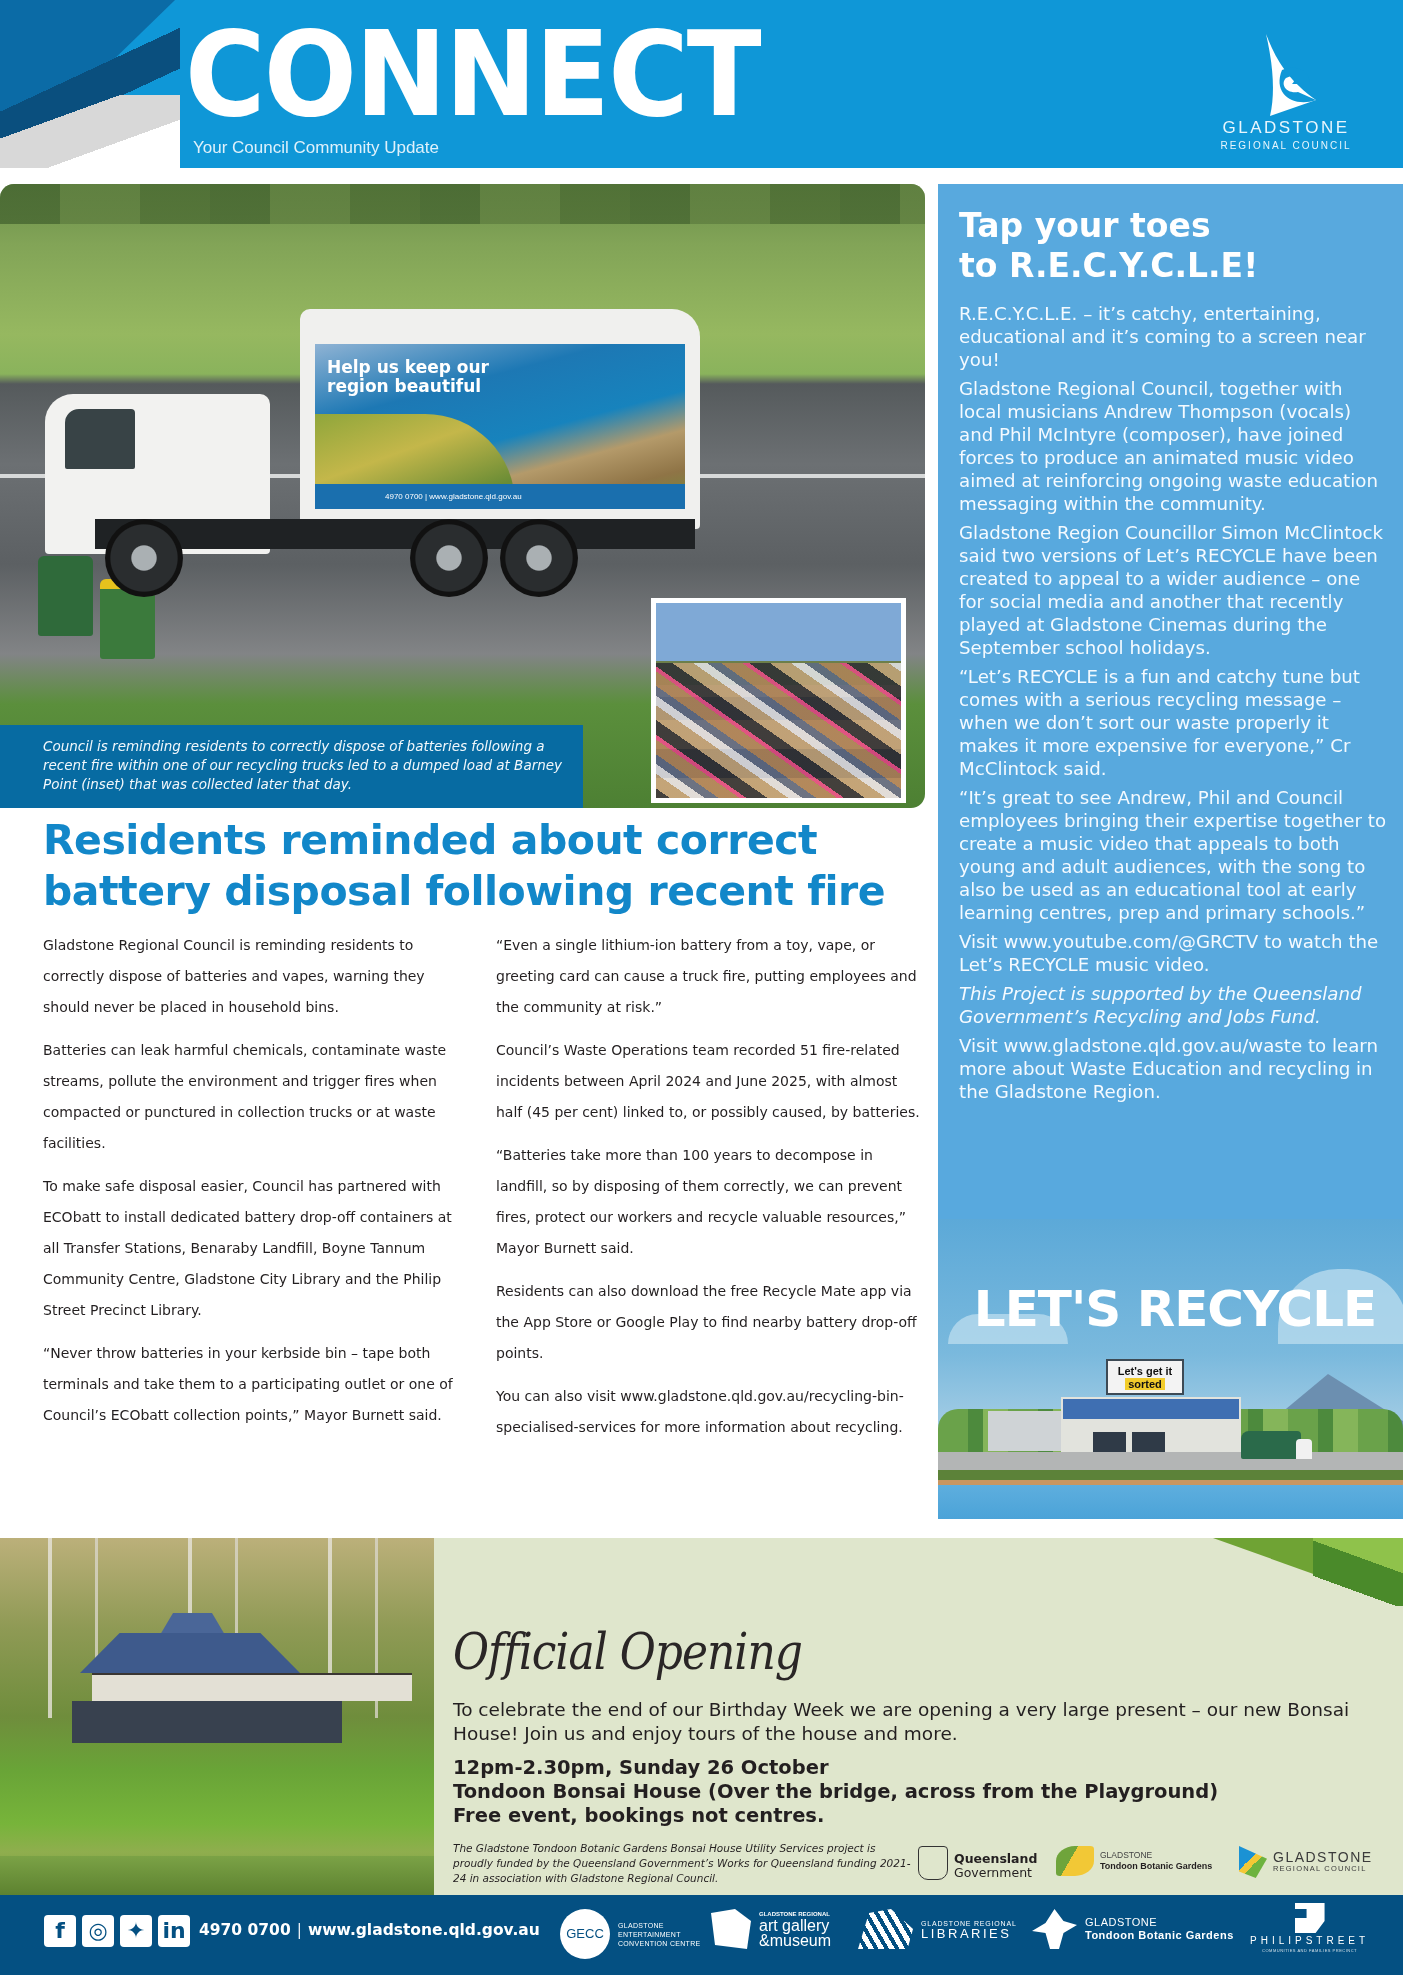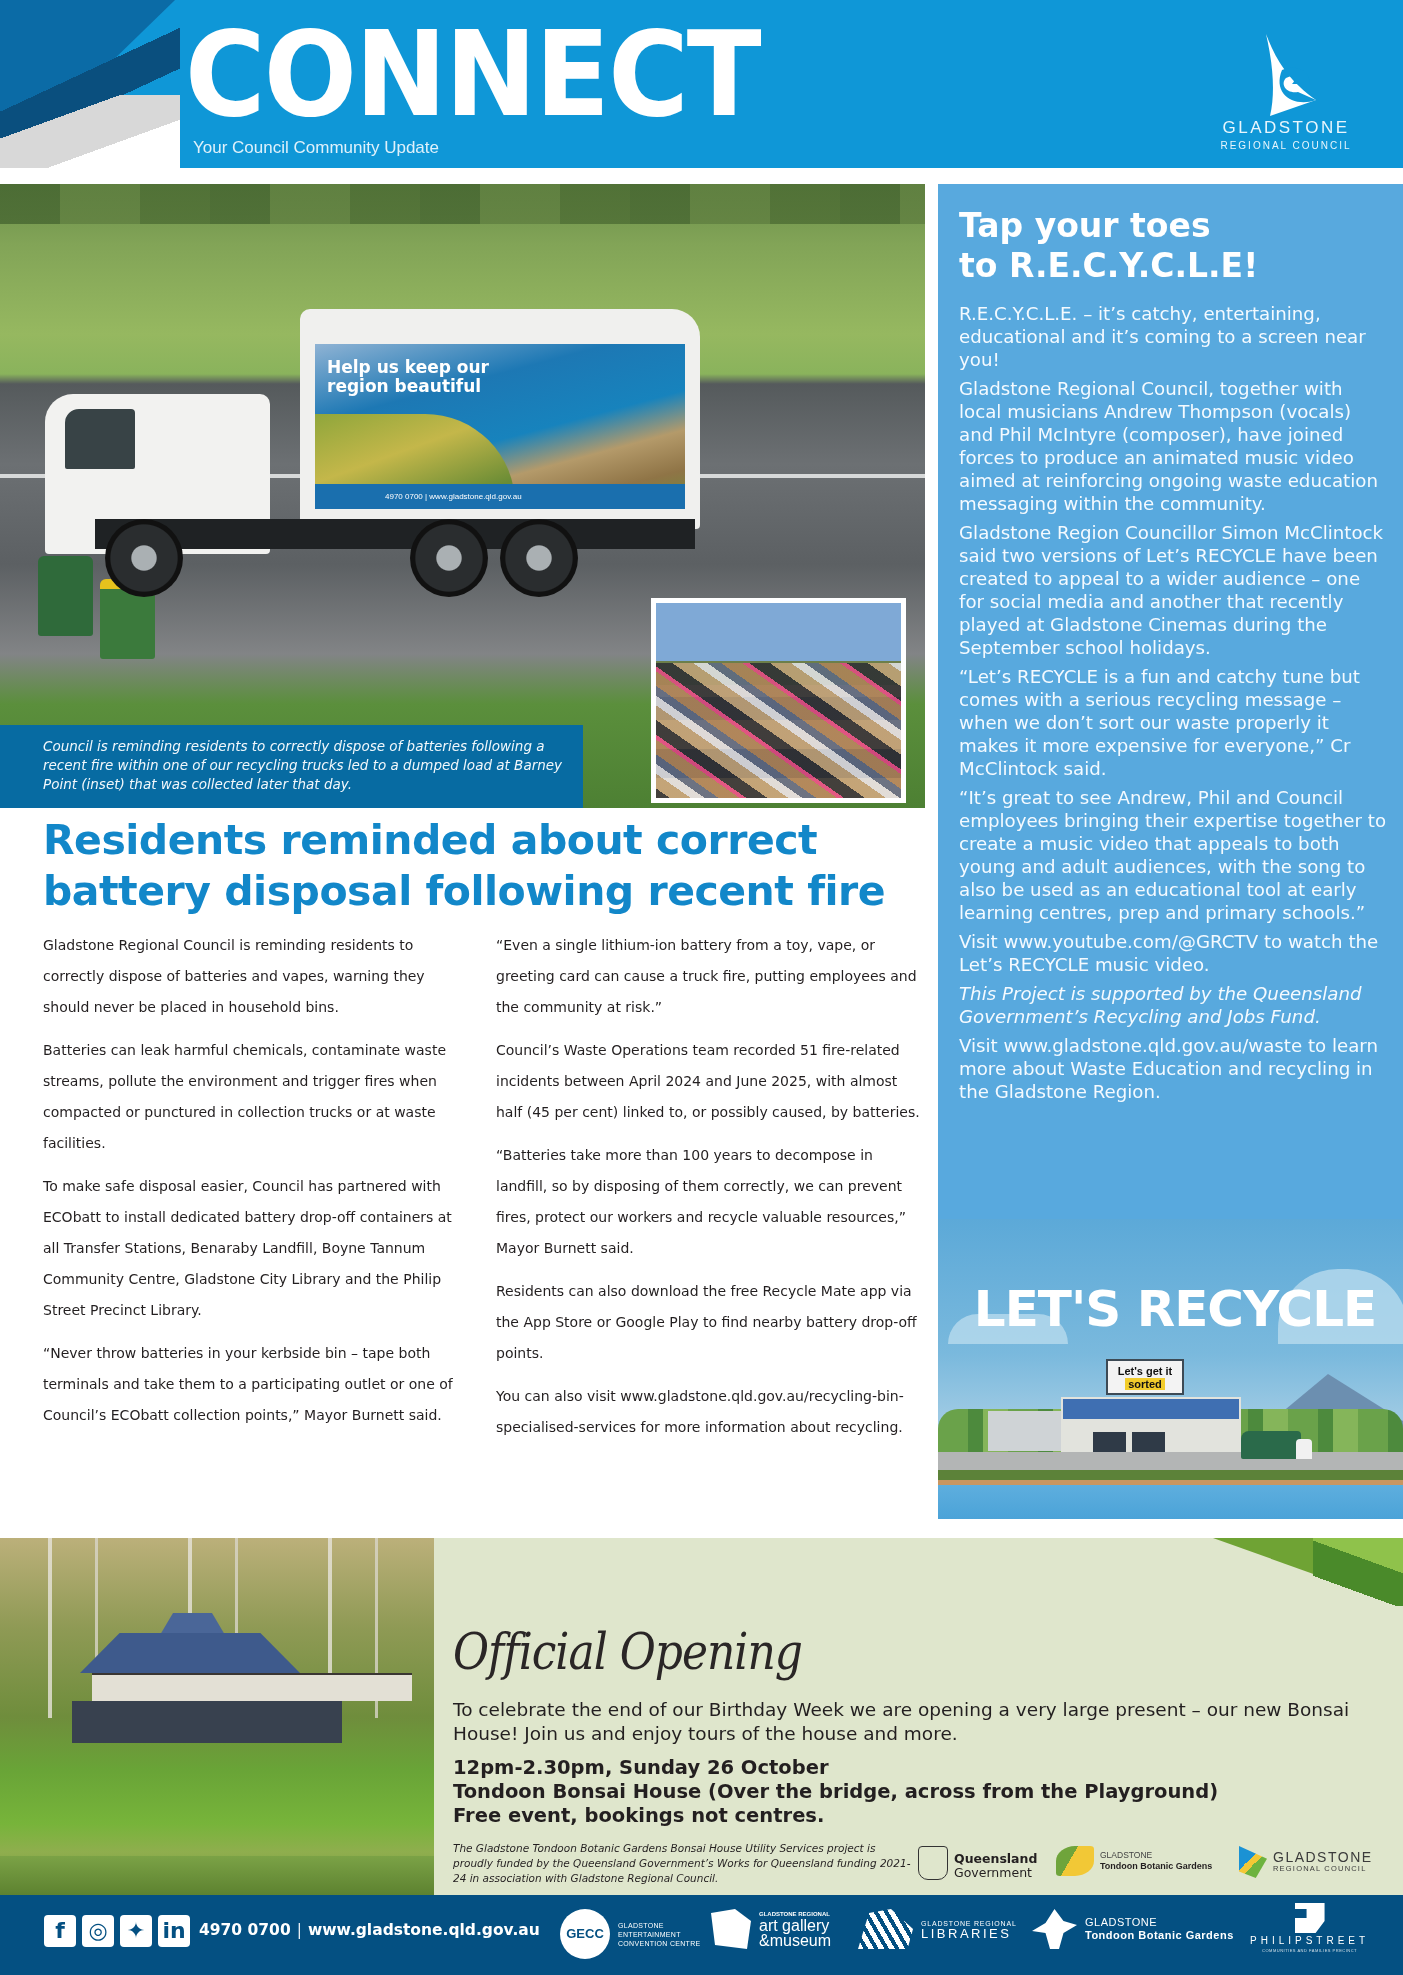--- a/index.html
+++ b/index.html
@@ -19,21 +19,21 @@
     font-size: 118px; line-height: 120px; color: #ffffff; letter-spacing: -2px; transform: scaleX(0.93); transform-origin: left; }
   .brand-sub { position: absolute; left: 193px; top: 138px; font-family: "Liberation Sans", sans-serif; font-size: 17px; color: #dff1fb; }
   .logo { position: absolute; left: 1206px; top: 30px; width: 160px; height: 128px; }
   .logo-name { position: absolute; left: 0; top: 88px; width: 160px; text-align: center; font-family: "Liberation Sans", sans-serif;
     font-size: 17px; letter-spacing: 2.5px; color: #e8f6fd; }
   .logo-sub { position: absolute; left: 0; top: 110px; width: 160px; text-align: center; font-family: "Liberation Sans", sans-serif;
     font-size: 10px; letter-spacing: 2px; color: #e8f6fd; }
 
   
   .hero { position: absolute; left: 0; top: 184px; width: 925px; height: 624px; overflow: hidden;
-    background: linear-gradient(180deg, #6b8f4a 0px, #82a457 60px, #96b860 150px, #8ab35c 190px, #555a5c 200px, #6c7073 280px, #5c6063 380px, #828486 470px, #5b8f3c 520px, #4d8033 624px); }
+    background: linear-gradient(180deg, #6b8f4a 0px, #82a457 60px, #96b860 150px, #8ab35c 190px, #555a5c 200px, #6c7073 280px, #5c6063 380px, #828486 470px, #5b8f3c 520px, #4d8033 624px); border-radius: 14px; }
   .hero-trees { position: absolute; left: 0; top: 0; width: 925px; height: 40px;
     background: repeating-linear-gradient(90deg, #3f5e2c 0 60px, #5b7a3d 60px 140px, #46652f 140px 210px); opacity: .7; }
   .road-line { position: absolute; left: 0; top: 290px; width: 925px; height: 4px; background: #d7d9d9; }
   .truck { position: absolute; left: 45px; top: 125px; width: 655px; height: 300px; }
   .truck-body { position: absolute; left: 255px; top: 0; width: 400px; height: 220px; background: #f0f0ee; border-radius: 10px 28px 4px 4px; }
   .truck-cab { position: absolute; left: 0; top: 85px; width: 225px; height: 160px; background: #f2f2f0; border-radius: 28px 10px 4px 4px; }
   .truck-window { position: absolute; left: 20px; top: 100px; width: 70px; height: 60px; background: #384346; border-radius: 14px 4px 2px 2px; }
   .truck-chassis { position: absolute; left: 50px; top: 210px; width: 600px; height: 30px; background: #1f2224; }
   .wheel { position: absolute; top: 210px; width: 78px; height: 78px; border-radius: 50%; background: radial-gradient(circle, #aab0b3 0 22%, #2a2d2f 24% 60%, #111 62%); }
   .banner { position: absolute; left: 270px; top: 35px; width: 370px; height: 165px; overflow: hidden;
@@ -119,21 +119,21 @@
   .grc-name small { display: block; font-size: 7.5px; letter-spacing: 1.2px; line-height: 10px; }
 
   
   .footer { position: absolute; left: 0; top: 1895px; width: 1403px; height: 80px; background: #045082; }
   .social { position: absolute; left: 44px; top: 20px; display: flex; gap: 6px; }
   .social-icon { width: 32px; height: 32px; background: #ffffff; border-radius: 4px; color: #045082; font-family: "DejaVu Sans", sans-serif;
     font-weight: bold; font-size: 22px; line-height: 32px; text-align: center; }
   .contact { position: absolute; left: 199px; top: 26px; font-family: "DejaVu Sans", sans-serif; font-weight: bold; font-size: 15.5px; color: #ffffff; }
   .contact .sep { font-weight: normal; margin: 0 6px; opacity: .9; }
   .flogo { position: absolute; top: 14px; display: flex; align-items: center; gap: 8px; color: #ffffff; font-family: "Liberation Sans", sans-serif; }
-  .gecc-circle { width: 50px; height: 50px; border-radius: 50%; background: #ffffff; color: #045082; font-weight: bold; font-size: 13px; line-height: 50px; text-align: center; }
+  .gecc-circle { width: 50px; height: 50px; border-radius: 50%; background: #ffffff; color: #045082; font-weight: normal; font-size: 13px; line-height: 50px; text-align: center; }
   .flogo-small { font-size: 7px; line-height: 9px; letter-spacing: .3px; }
   .gallery-mark { width: 40px; height: 40px; background: #ffffff; clip-path: polygon(0 10%, 60% 0, 100% 30%, 90% 100%, 10% 90%); }
   .gallery-text { font-size: 6px; line-height: 8px; font-weight: bold; }
   .gallery-big { font-size: 16px; line-height: 15px; }
   .lib-mark { width: 55px; height: 40px; background: repeating-linear-gradient(60deg, #ffffff 0 5px, transparent 5px 9px); clip-path: polygon(0 100%, 20% 10%, 60% 0, 100% 50%, 90% 100%); }
   .lib-text { font-size: 7px; line-height: 10px; letter-spacing: .8px; }
   .lib-text b { font-size: 13px; letter-spacing: 2.5px; font-weight: normal; display: block; }
   .tbg-mark { width: 45px; height: 40px; background: #ffffff; clip-path: polygon(50% 0, 70% 30%, 100% 40%, 70% 60%, 60% 100%, 40% 100%, 30% 60%, 0 55%, 30% 35%); }
   .tbg-text { font-size: 11px; line-height: 13px; letter-spacing: .5px; }
   .tbg-text b { font-size: 11px; display: block; }

